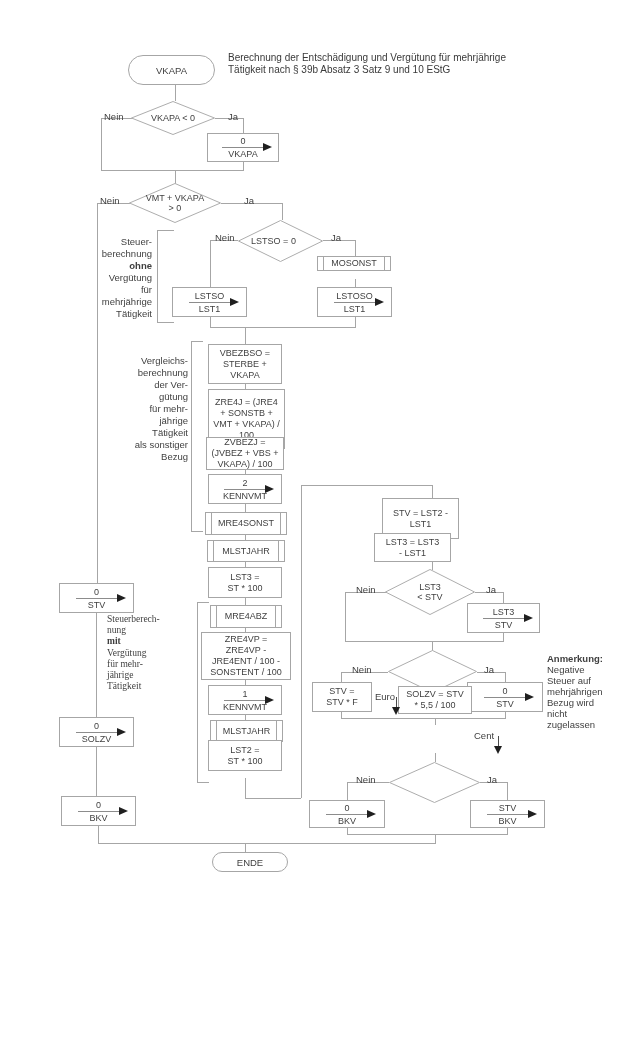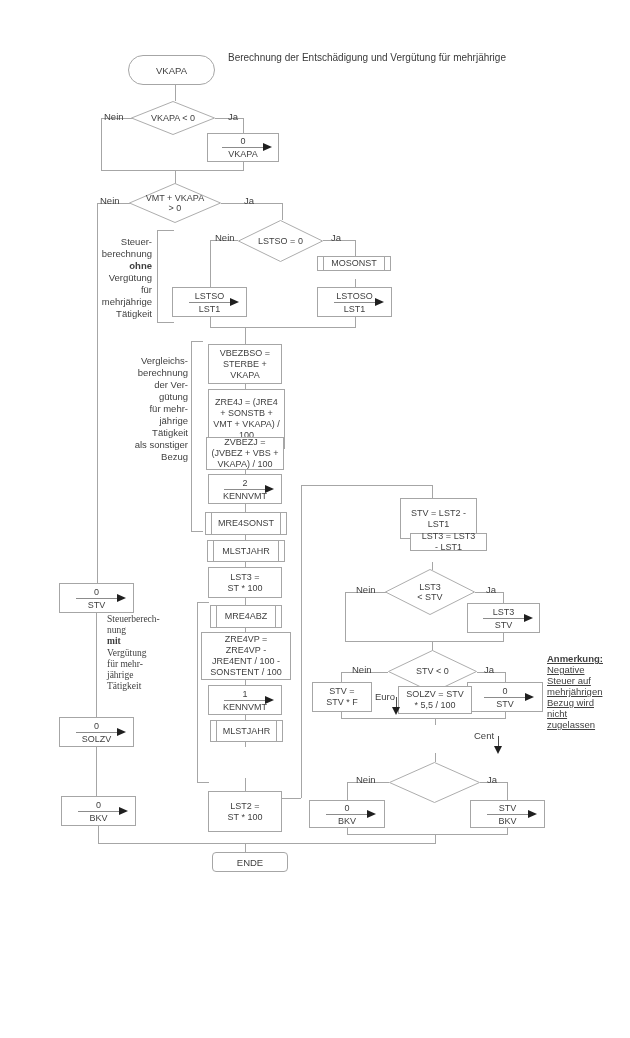--- a/index.html
+++ b/index.html
@@ -31,40 +31,41 @@
   .dtxt{position:absolute;display:flex;flex-direction:column;justify-content:center;align-items:center;
         font-size:9px;line-height:10.5px;text-align:center;}
   .dtxt span{display:block;white-space:nowrap;}
   
   .lbl{position:absolute;font-size:9.5px;line-height:10px;white-space:nowrap;}
   .ann{position:absolute;font-size:9.5px;line-height:12px;}
   .ann span{display:block;}
   .ann.right{text-align:right;}
   .ann .b{font-weight:bold;}
   .ann.mit{line-height:11.2px;font-family:Liberation Serif, serif;}
-  .ann.anm{line-height:11px;text-decoration:underline;}
+  .ann.anm{line-height:11px;}
   .title{position:absolute;font-size:10px;line-height:12px;color:#3a3a3a;}
   .title span{display:block;}
   
   .bracket{position:absolute;display:block;width:16px;border-left:1px solid #a6a6a6;}
   .bracket::before,.bracket::after{content:"";position:absolute;left:0;height:1px;background:#a6a6a6;width:16px;}
   .bracket::before{top:0;} .bracket::after{bottom:0;}
   .bracket.w11::before,.bracket.w11::after{width:11px;}
   
   .tri{position:absolute;width:0;height:0;display:block;
        border-left:4.5px solid transparent;border-right:4.5px solid transparent;
        border-top:8px solid #1f1f1f;}
 </style>
 </head>
 <body>
 
 <div id="stage">
 
   <div class="title" style="left:228px;top:52px;width:400px">
     <span>Berechnung der Entschädigung und Vergütung für mehrjährige</span>
+    <span>Tätigkeit nach § 39b Absatz 3 Satz 9 und 10 EStG</span>
   </div>
 
   <div class="term" style="left:128px;top:55px;width:87px;height:30px">
     <span>VKAPA</span>
   </div>
 
   <i class="vl" style="left:175px;top:85px;height:16px"></i>
   <i class="hl" style="left:101px;top:118px;width:33px"></i>
   <i class="vl" style="left:101px;top:118px;height:52px"></i>
   <i class="hl" style="left:215px;top:118px;width:28px"></i>
@@ -144,38 +145,35 @@
       <polygon points="46,0.5 91.5,20 46,39.5 0.5,20"></polygon>
     </svg>
   <div class="dtxt" style="left:129px;top:183px;width:92px;height:40px">
       <span>VMT + VKAPA</span>
       <span>&gt; 0</span>
     </div>
 
   <svg class="dia" style="left:238px;top:220px" width="85" height="42">
       <polygon points="42.5,0.5 84.5,21 42.5,41.5 0.5,21"></polygon>
     </svg>
-  <div class="dtxt" style="left:238px;top:220px;width:85px;height:42px">
+  <div class="dtxt" style="left:231px;top:220px;width:85px;height:42px">
       <span>LSTSO = 0</span>
     </div>
 
   <svg class="dia" style="left:385px;top:569px" width="90" height="46">
       <polygon points="45,0.5 89.5,23 45,45.5 0.5,23"></polygon>
     </svg>
   <div class="dtxt" style="left:385px;top:569px;width:90px;height:46px">
       <span>LST3</span>
       <span>&lt; STV</span>
     </div>
 
   <svg class="dia" style="left:388px;top:650px" width="89" height="43">
       <polygon points="44.5,0.5 88.5,21.5 44.5,42.5 0.5,21.5"></polygon>
     </svg>
-  <div class="dtxt" style="left:388px;top:650px;width:89px;height:43px">
-      <span>STV &lt; 0</span>
-    </div>
 
   <svg class="dia" style="left:389px;top:762px" width="91" height="41">
       <polygon points="45.5,0.5 90.5,20.5 45.5,40.5 0.5,20.5"></polygon>
     </svg>
 
   <span class="lbl" style="left:104px;top:112px">Nein</span>
   <span class="lbl" style="left:228px;top:112px">Ja</span>
   <span class="lbl" style="left:100px;top:196px">Nein</span>
   <span class="lbl" style="left:244px;top:196px">Ja</span>
   <span class="lbl" style="left:215px;top:233px">Nein</span>
@@ -307,29 +305,29 @@
   <div class="box" style="left:208px;top:567px;width:74px;height:31px">
     <span>LST3 =</span>
       <span>ST * 100</span>
   </div>
   <div class="box" style="left:201px;top:632px;width:90px;height:48px">
     <span>ZRE4VP =</span>
       <span>ZRE4VP -</span>
       <span>JRE4ENT / 100 -</span>
       <span>SONSTENT / 100</span>
   </div>
-  <div class="box" style="left:208px;top:791px;width:74px;height:41px">
+  <div class="box" style="left:208px;top:740px;width:74px;height:31px">
     <span>LST2 =</span>
       <span>ST * 100</span>
   </div>
-  <div class="box" style="left:400px;top:498px;width:77px;height:41px">
+  <div class="box" style="left:382px;top:498px;width:77px;height:41px">
     <span>STV = LST2 -</span>
       <span>LST1</span>
   </div>
-  <div class="box" style="left:410px;top:533px;width:77px;height:18px">
+  <div class="box" style="left:374px;top:533px;width:77px;height:29px">
     <span>LST3 = LST3</span>
       <span>- LST1</span>
   </div>
   <div class="box" style="left:312px;top:682px;width:60px;height:30px">
     <span>STV =</span>
       <span>STV * F</span>
   </div>
   <div class="box" style="left:398px;top:686px;width:74px;height:28px">
     <span>SOLZV = STV</span>
       <span>* 5,5 / 100</span>
@@ -378,17 +376,17 @@
     <span>zugelassen</span>
   </div>
 
   <span class="lbl" style="left:375px;top:692px">Euro</span>
   <i class="vl dark" style="left:396px;top:697px;height:10px"></i>
   <i class="tri" style="left:392px;top:707px"></i>
   <span class="lbl" style="left:474px;top:731px">Cent</span>
   <i class="vl dark" style="left:498px;top:736px;height:10px"></i>
   <i class="tri" style="left:494px;top:746px"></i>
 
-  <div class="term" style="left:212px;top:852px;width:76px;height:20px;border-radius:4px">
+  <div class="term" style="left:212px;top:852px;width:76px;height:20px;border-radius:10px">
     <span>ENDE</span>
   </div>
 
 </div>
 
 </body></html>

